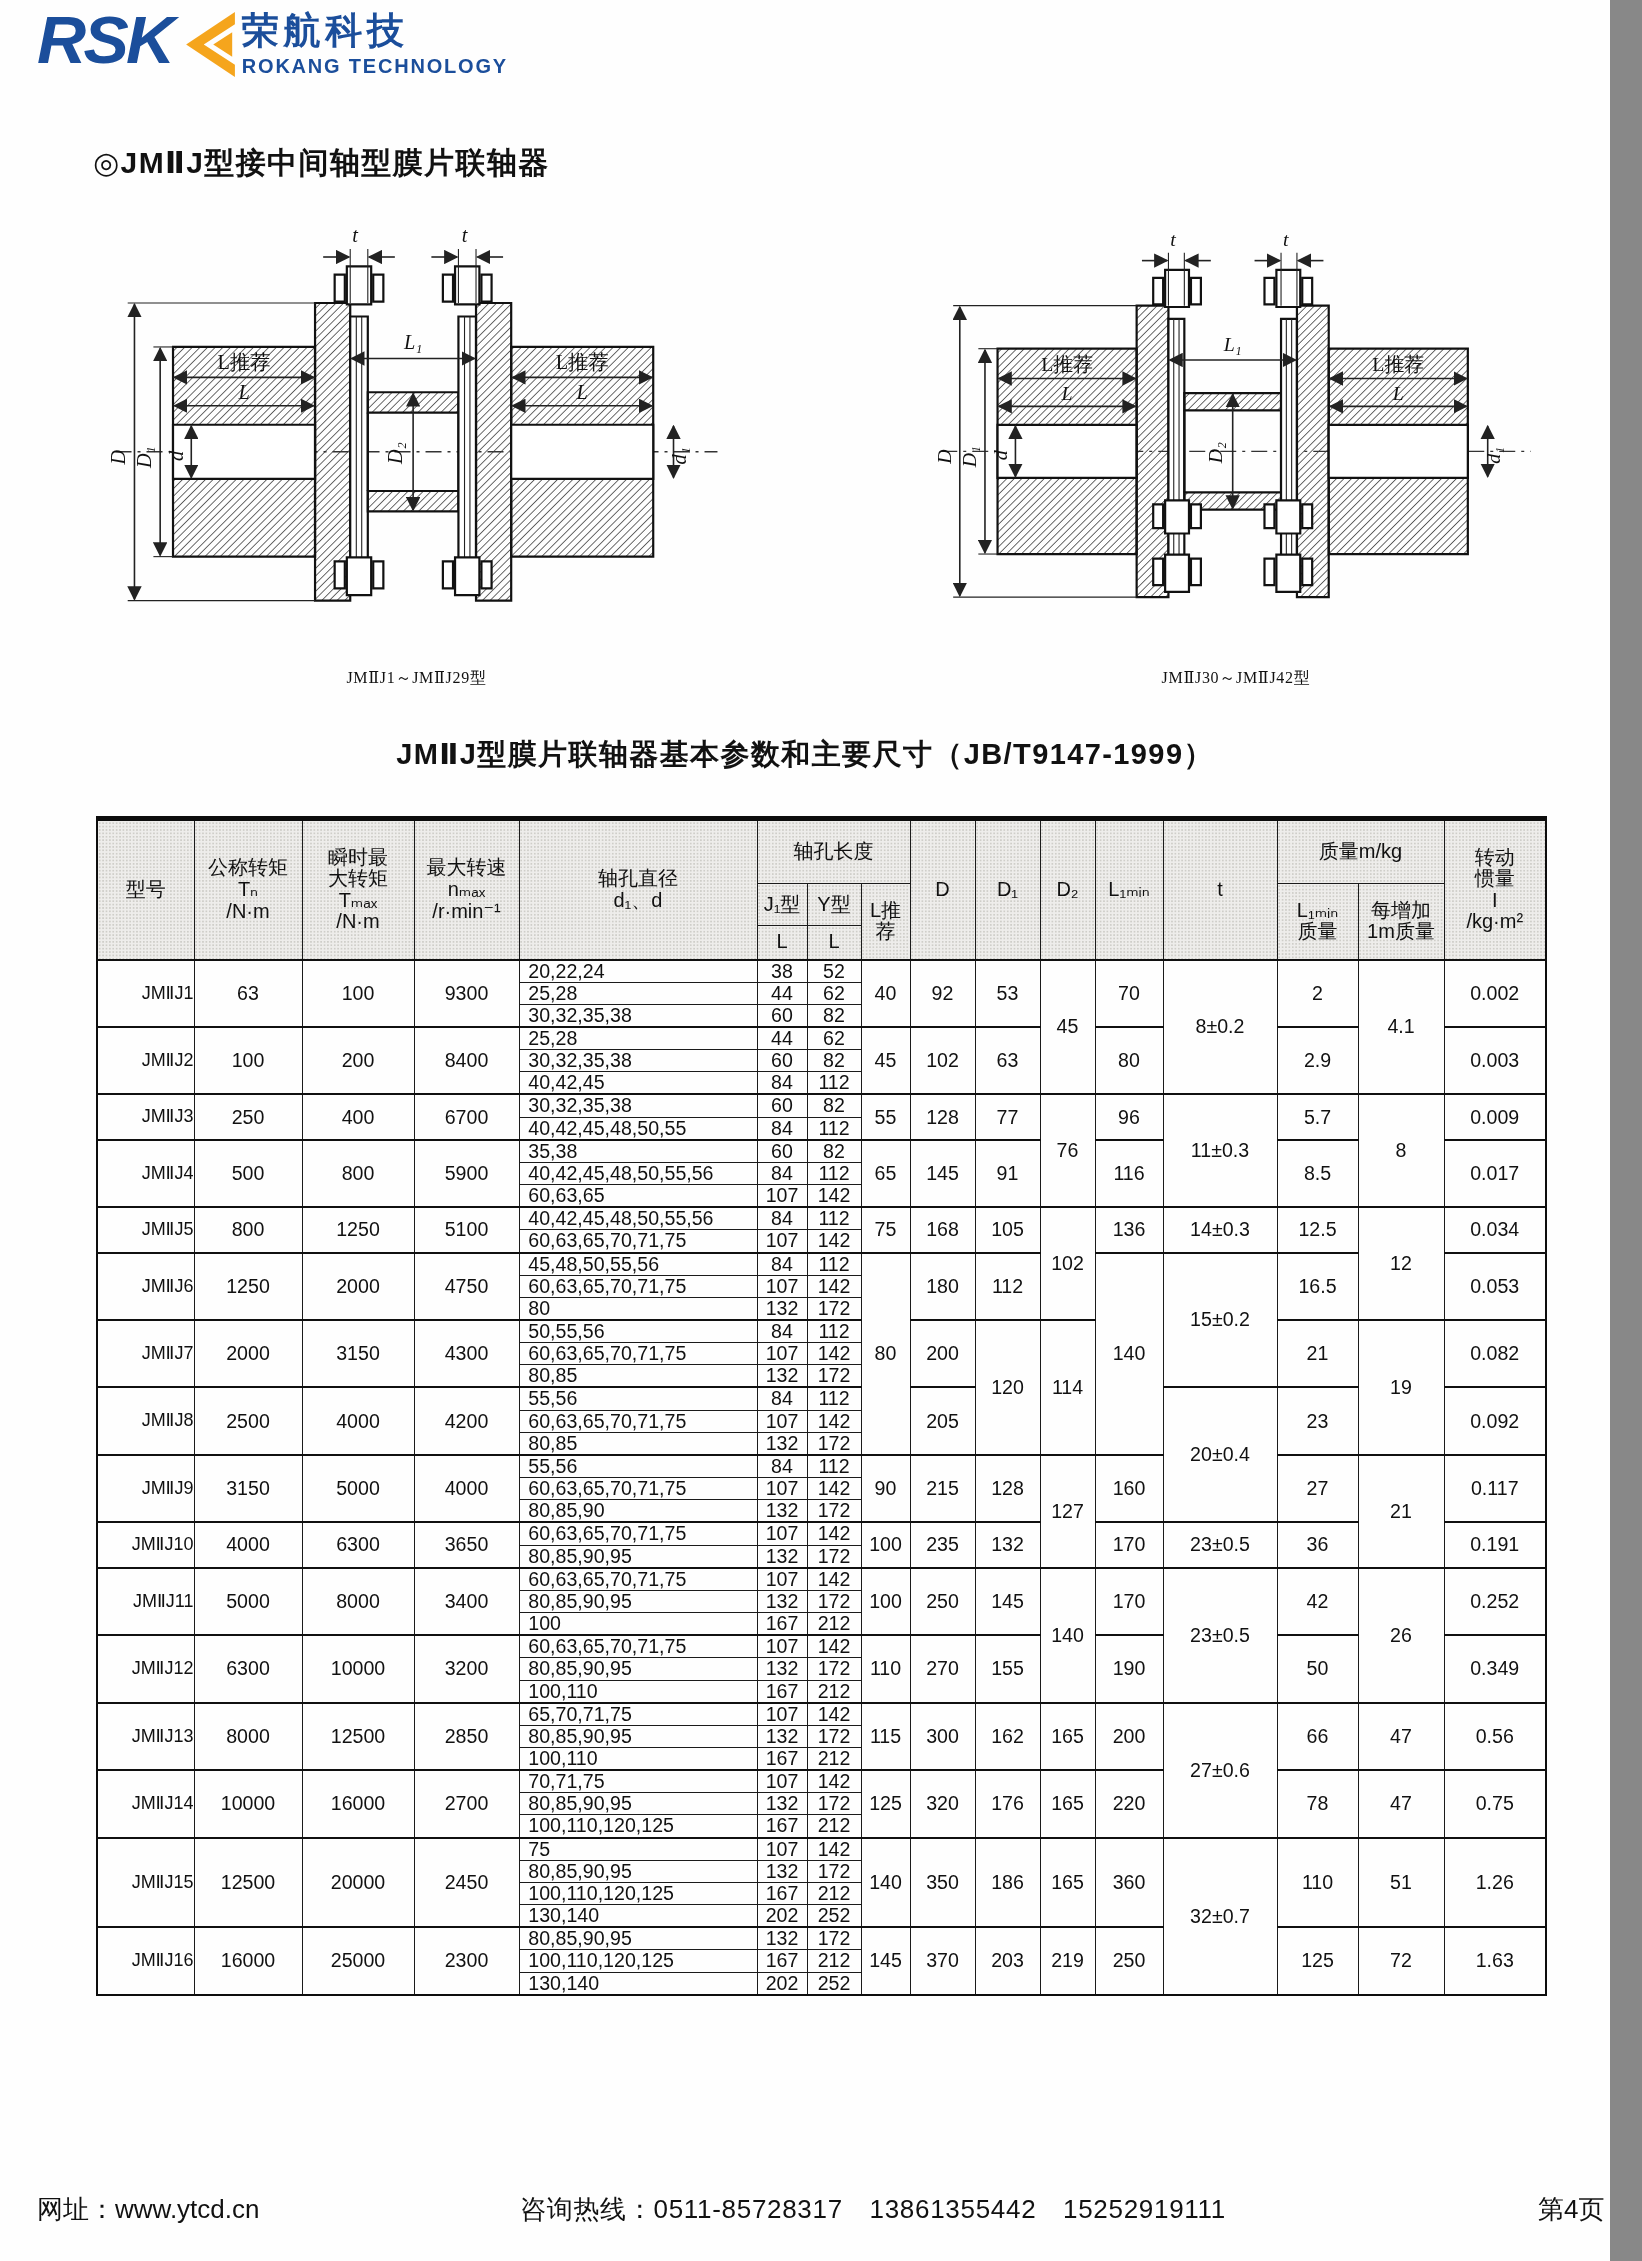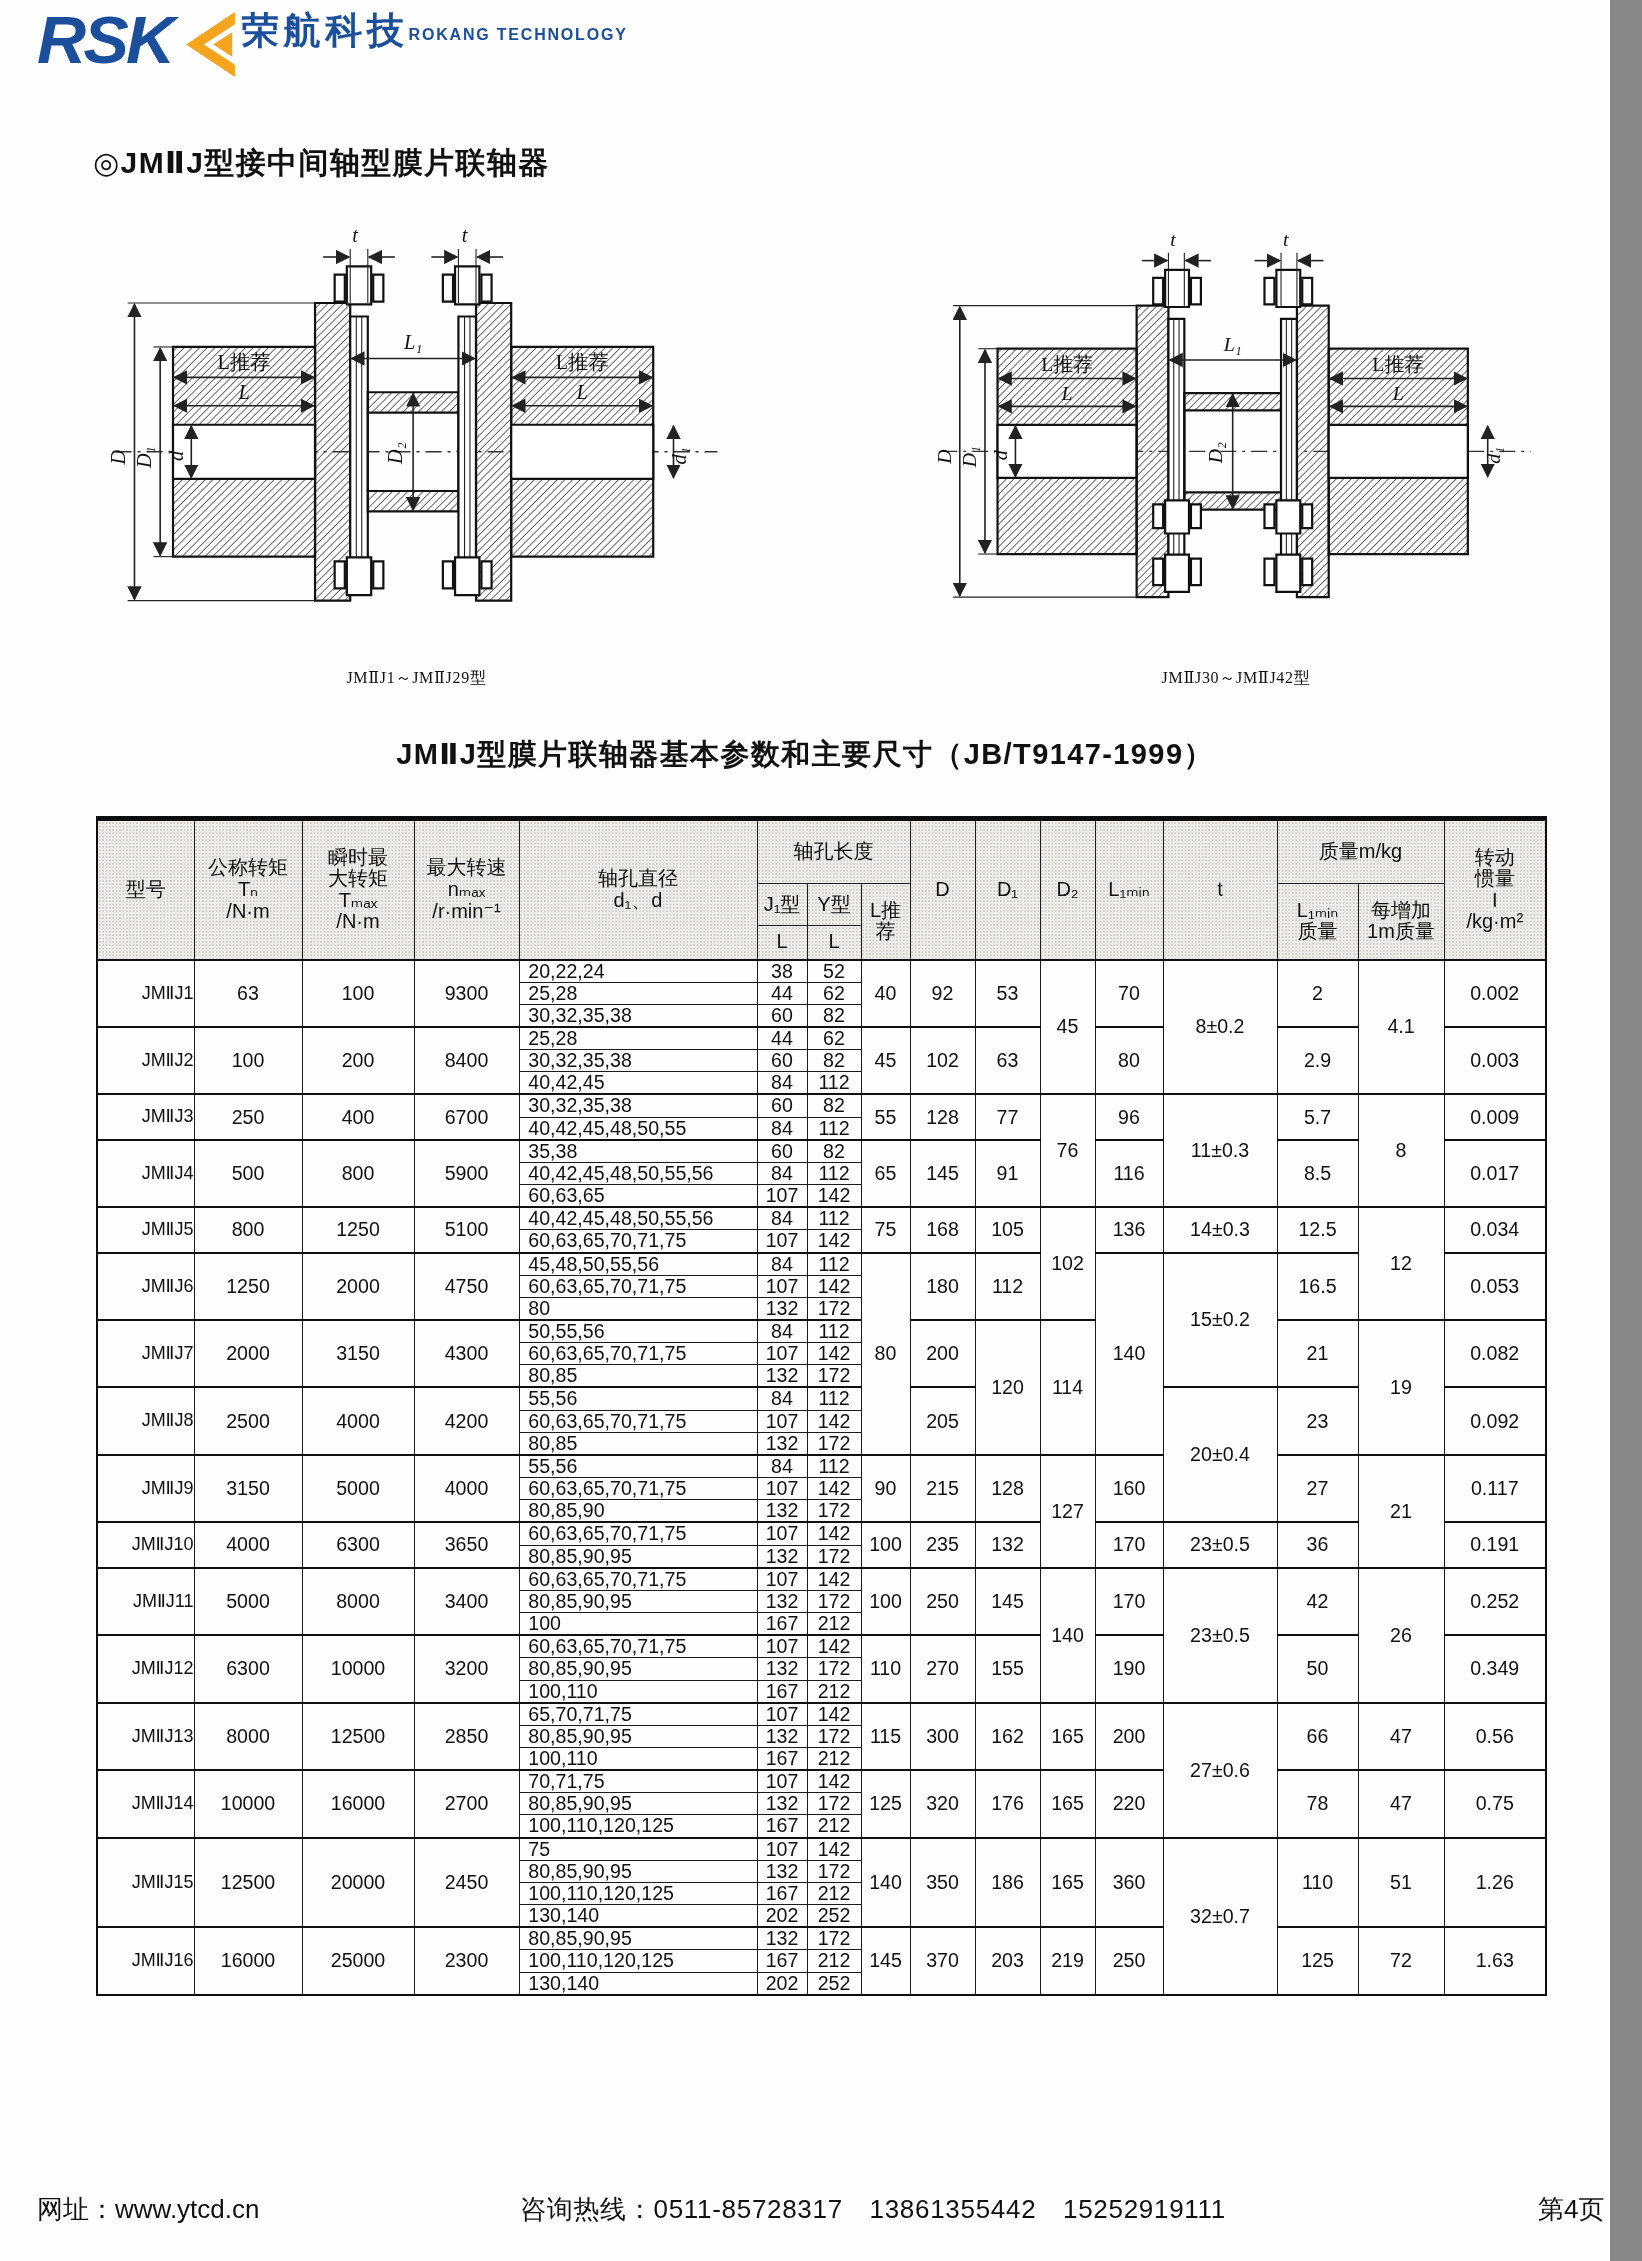--- a/index.html
+++ b/index.html
@@ -4,23 +4,23 @@
 <style>
   html,body{margin:0;padding:0;background:#888;}
   .page{position:relative;width:1610px;height:2261px;background:#fefefe;
         font-family:"Liberation Sans","DejaVu Sans",sans-serif;color:#111;overflow:hidden;}
 
   
   .logo{position:absolute;top:8px;left:37px;display:flex;align-items:flex-start;}
   .logo-rsk{font-size:68px;line-height:62px;font-weight:900;font-style:italic;
             letter-spacing:-2.7px;transform:scaleY(.98);}
   .logo-arrow{margin:4px 6.8px 0 9.5px;}
-  .logo-right{display:flex;flex-direction:row;margin-top:4px;}
+  .logo-right{display:flex;flex-direction:column;margin-top:4px;}
   .logo-cn{font-size:37px;font-weight:700;letter-spacing:4.7px;line-height:38px;}
-  .logo-en{font-size:16px;font-weight:700;letter-spacing:1.8px;margin-top:14px;}
+  .logo-en{font-size:20px;font-weight:700;letter-spacing:1.8px;margin-top:5px;}
 
   
   .doc-title{position:absolute;top:143px;left:93px;font-size:30px;font-weight:700;letter-spacing:1.4px;}
   .table-title{position:absolute;top:735px;left:0;width:100%;text-align:center;
                font-size:29px;font-weight:600;letter-spacing:1.4px;}
 
   
   .figures{position:absolute;top:215px;left:102px;width:1442px;display:flex;justify-content:space-between;}
   .fig{display:flex;flex-direction:column;align-items:center;}
   .fig-caption{margin-top:20px;font-family:"Liberation Serif","DejaVu Serif",serif;

